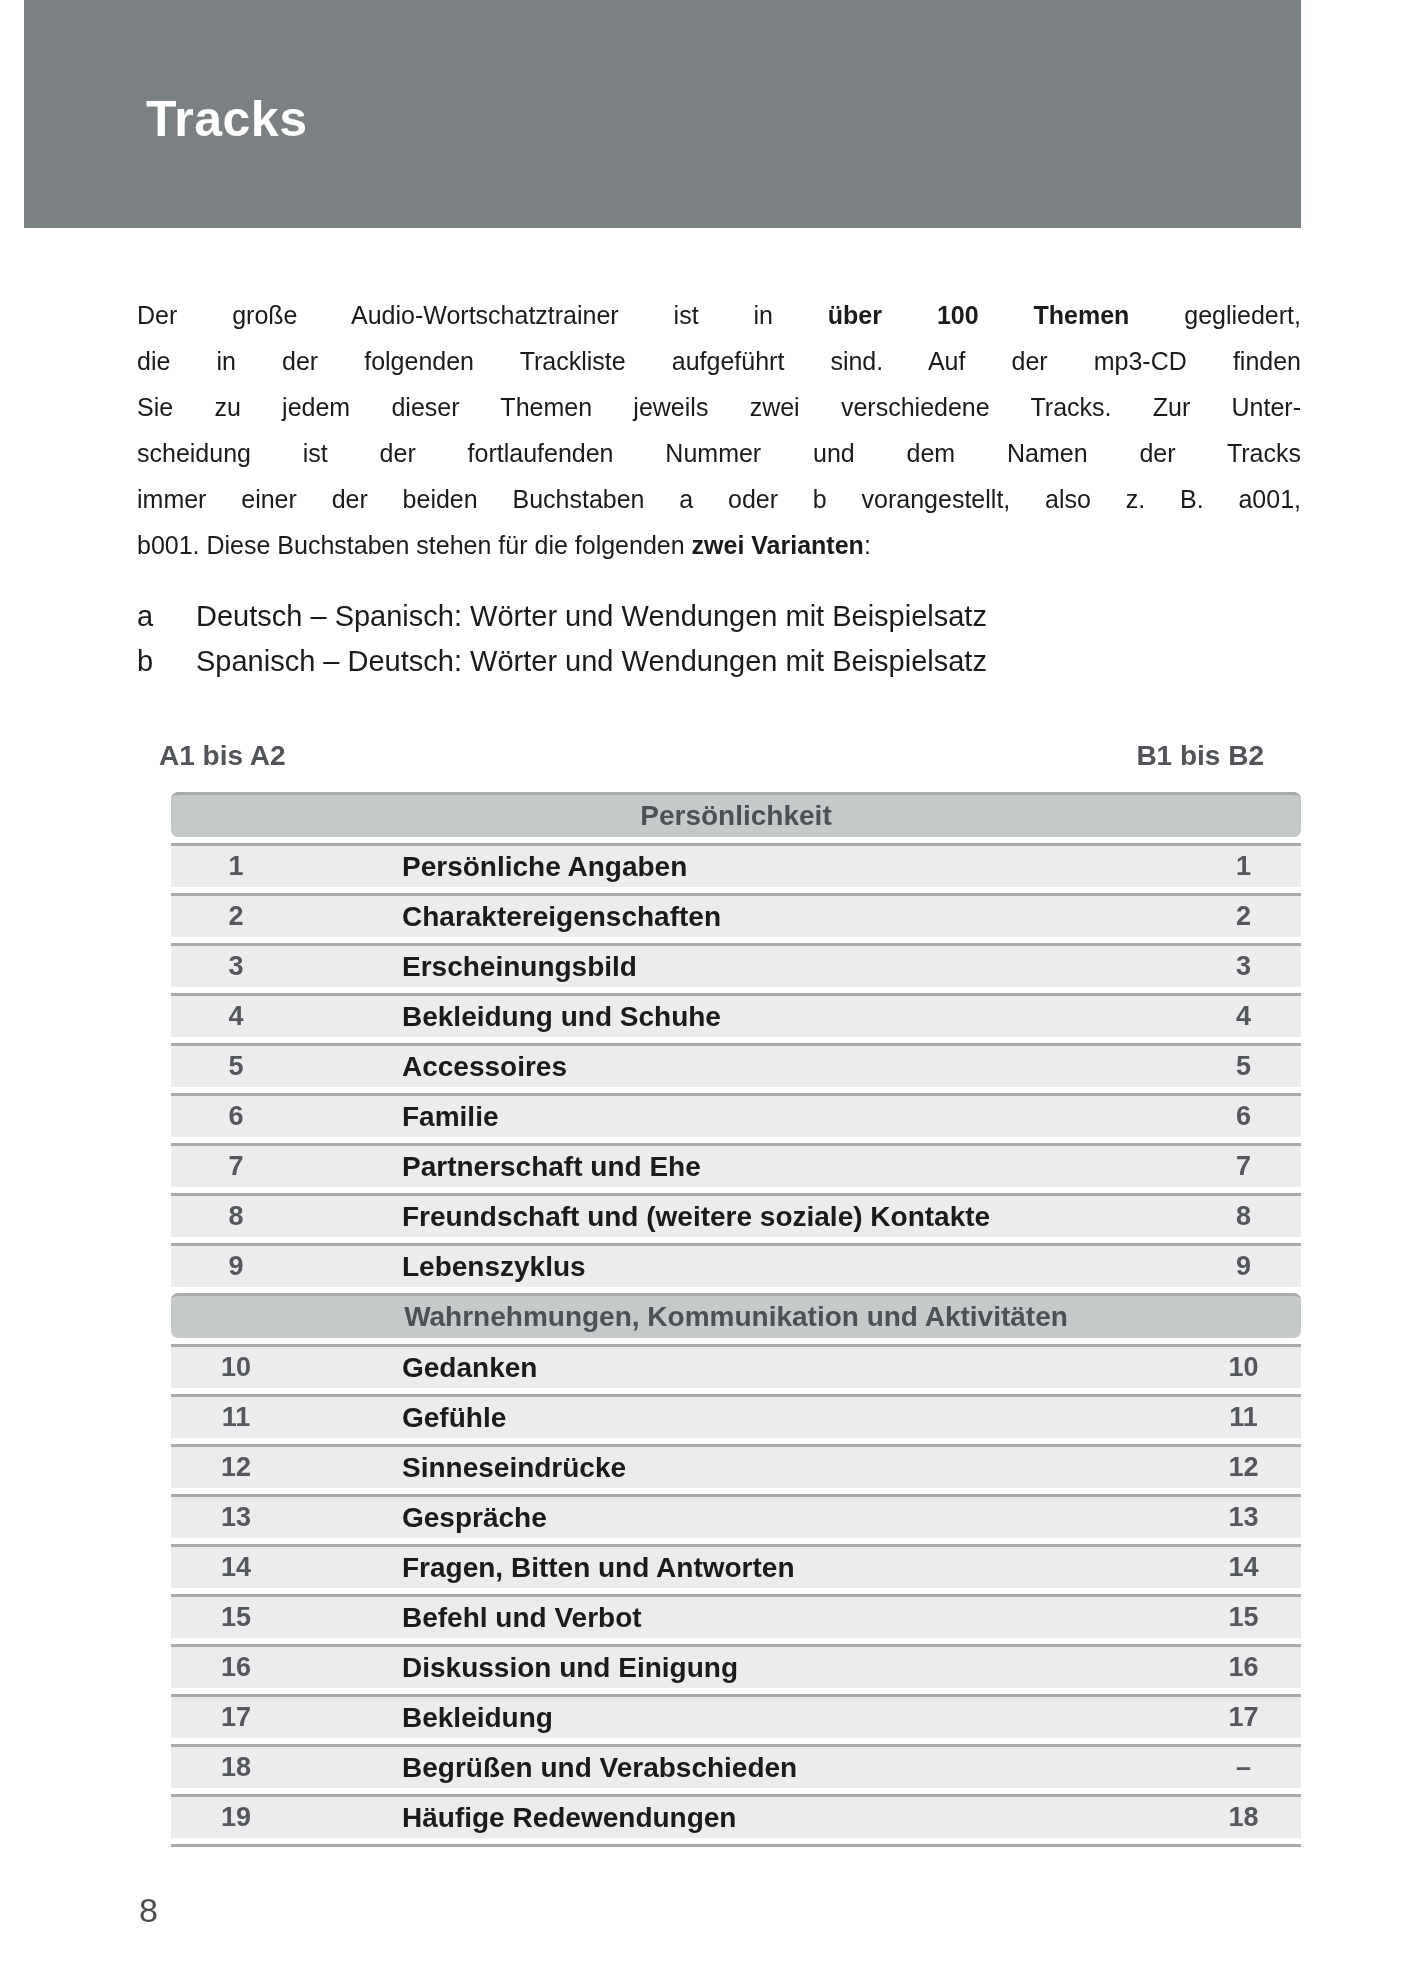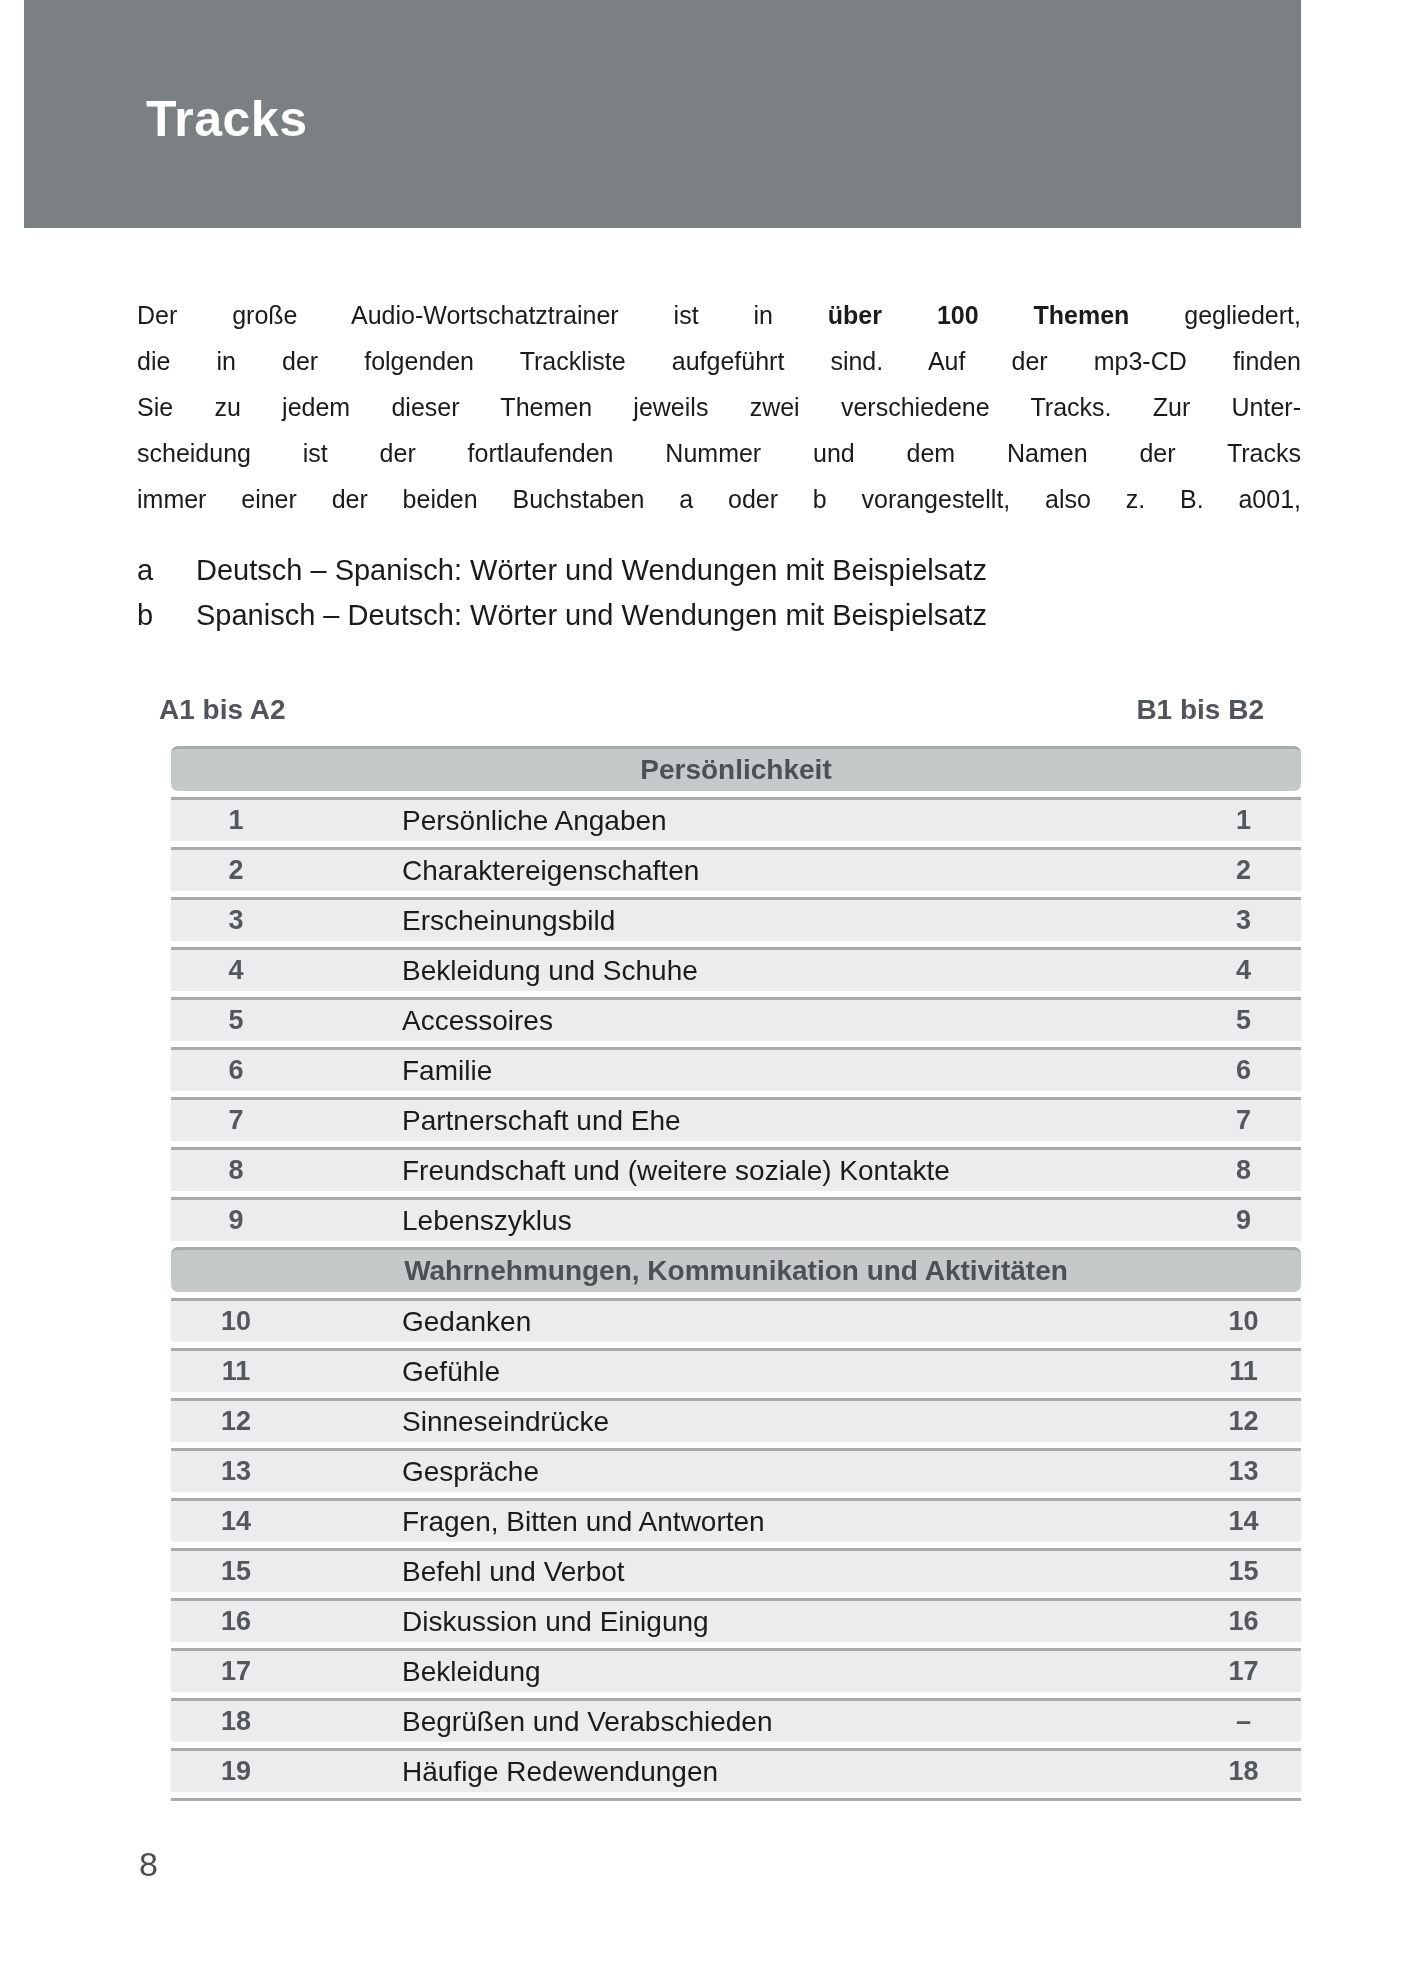--- a/index.html
+++ b/index.html
@@ -85,21 +85,21 @@
     font-size:27px;font-weight:bold;
     color:var(--number_text,#55585b);
     text-align:center;
     line-height:41px;
   }
   .cell-title{
     font-size:28px;
     color:var(--body_text,#1b1b1d);
     padding-left:101px;
     line-height:41px;
-    white-space:nowrap;overflow:hidden;
+    white-space:nowrap;overflow:hidden;font-weight:bold;
   }
   .track-table::after{
     content:"";display:block;
     margin-top:6px;height:3px;
     background:var(--hairline,#a8aaac);
   }
   
   .page-number{
     margin:44px 0 0 115px;
     font-size:34px;
@@ -114,20 +114,21 @@
   <div class="header-band">
     <h1>Tracks</h1>
   </div>
 
   <div class="intro">
       <div class="intro-line just"><span>Der große Audio-Wortschatztrainer ist in </span><span class="b">über 100 Themen</span><span> gegliedert,</span></div>
       <div class="intro-line just"><span>die in der folgenden Trackliste aufgeführt sind. Auf der mp3-CD finden</span></div>
       <div class="intro-line just"><span>Sie zu jedem dieser Themen jeweils zwei verschiedene Tracks. Zur Unter-</span></div>
       <div class="intro-line just"><span>scheidung ist der fortlaufenden Nummer und dem Namen der Tracks</span></div>
       <div class="intro-line just"><span>immer einer der beiden Buchstaben a oder b vorangestellt, also z. B. a001,</span></div>
+      <div class="intro-line"><span>b001. Diese Buchstaben stehen für die folgenden </span><span class="b">zwei Varianten</span><span>:</span></div>
     </div>
 
   <div class="variants">
       <div class="variant-row">
         <span class="variant-label">a</span>
         <span class="variant-text">Deutsch – Spanisch: Wörter und Wendungen mit Beispielsatz</span>
       </div>
       <div class="variant-row">
         <span class="variant-label">b</span>
         <span class="variant-text">Spanisch – Deutsch: Wörter und Wendungen mit Beispielsatz</span>

